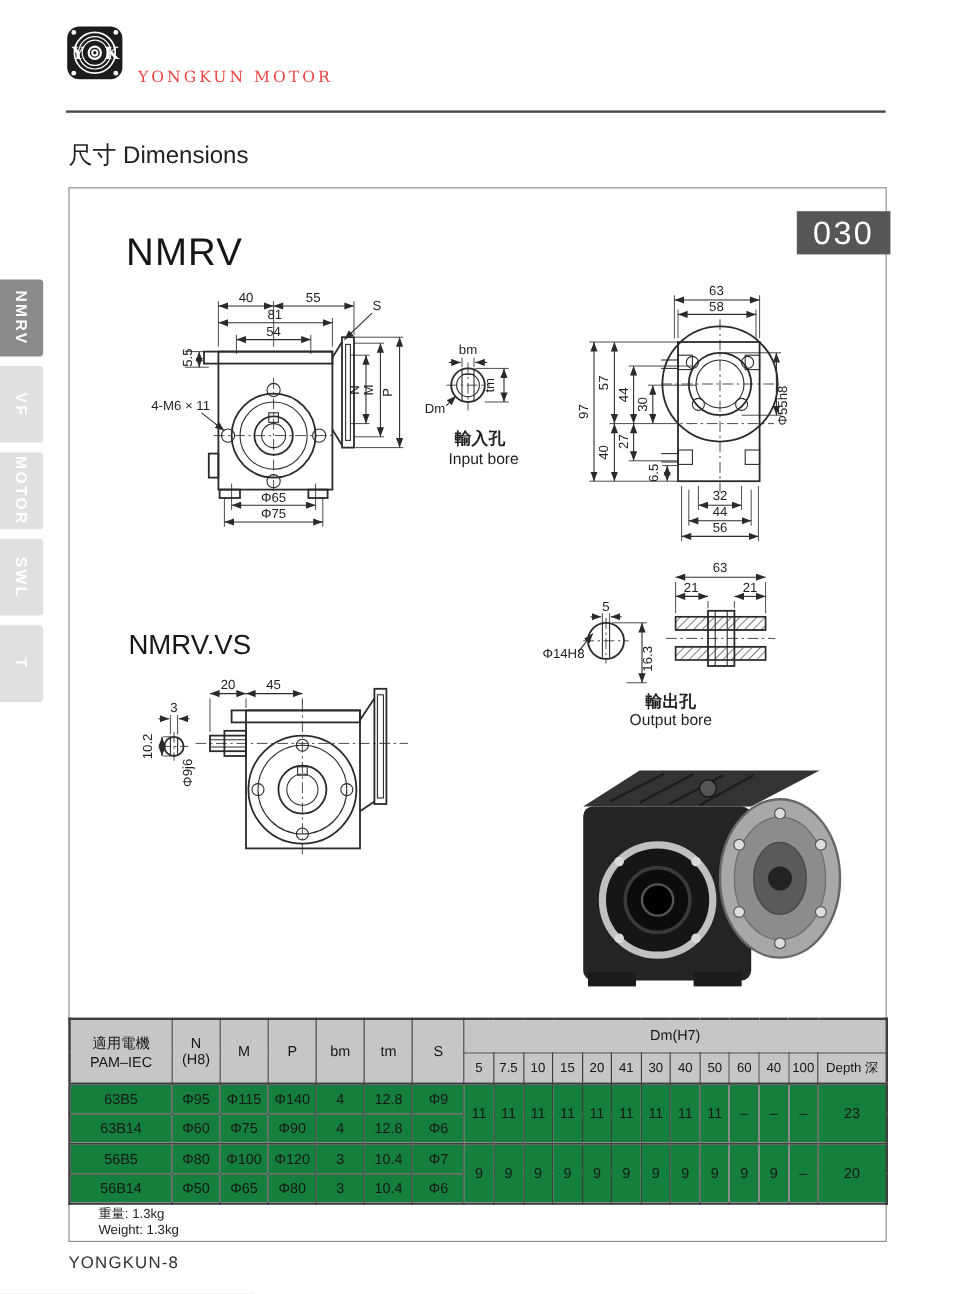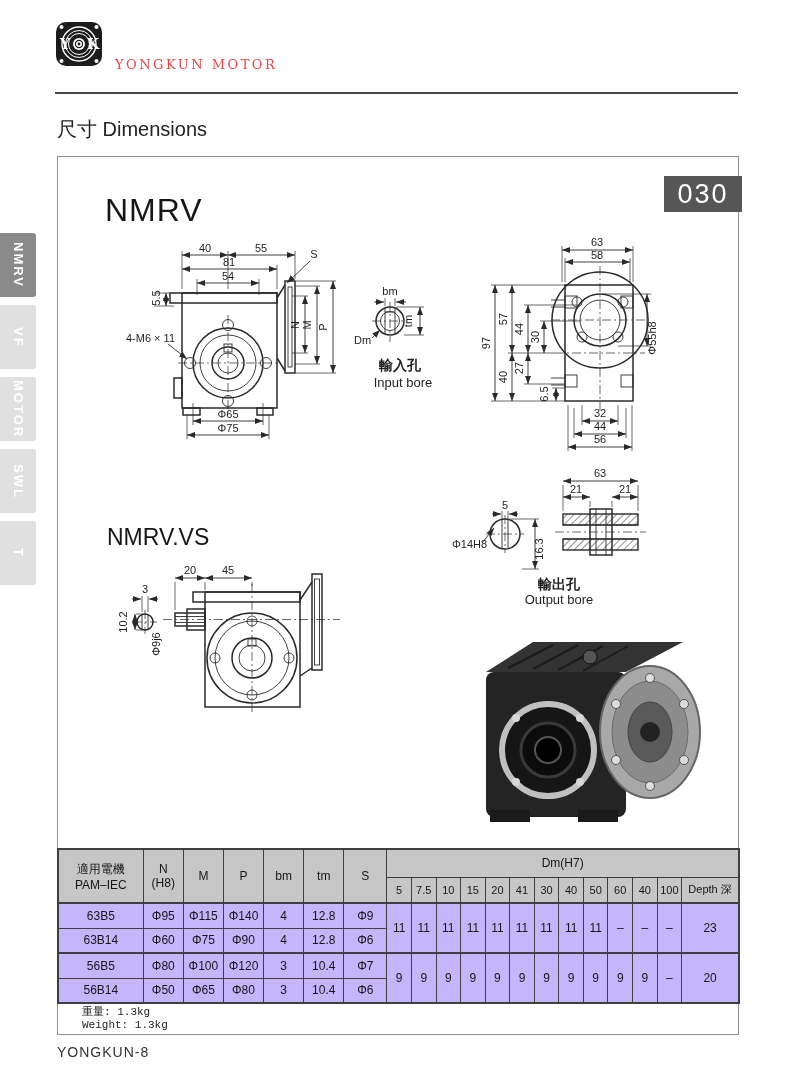--- a/index.html
+++ b/index.html
@@ -37,25 +37,25 @@
   text.cap{font-size:14px;font-weight:bold;}
   text.cap2{font-size:13px;font-weight:normal;}
   
   table.dims{position:absolute;left:57px;top:848px;width:683px;border-collapse:collapse;
              table-layout:fixed;font-size:12px;color:#161616;border:2px solid #3f3f3f;}
   table.dims th,table.dims td{border:1px solid #3f3f3f;text-align:center;vertical-align:middle;
              padding:0;font-weight:normal;overflow:hidden;}
   table.dims thead th{background:#c6c6c6;}
   table.dims thead tr:first-child{height:28px;}
   table.dims thead tr:last-child{height:26px;}
-  table.dims tbody tr{height:25px;background:#c4b5fd;}
+  table.dims tbody tr{height:25px;background:#15803d;}
   table.dims thead{border-bottom:2px solid #3f3f3f;}
   tr.sep td{border-top:2px solid #3f3f3f;}
   .ratio{font-size:11px;}
-  .note{font-size:11px;line-height:13px;color:#222;font-family:Liberation Mono, monospace;}
+  .note{font-size:11px;line-height:13px;color:#222;}
   .footer-text{font-size:14px;letter-spacing:1px;color:#333;}
 </style>
 </head>
 <body>
 
 <div class="page">
 
   <svg width="0" height="0" style="position:absolute" aria-hidden="true">
     <defs>
       <marker id="ae" markerUnits="userSpaceOnUse" markerWidth="9" markerHeight="7" refX="8" refY="3" orient="auto">

